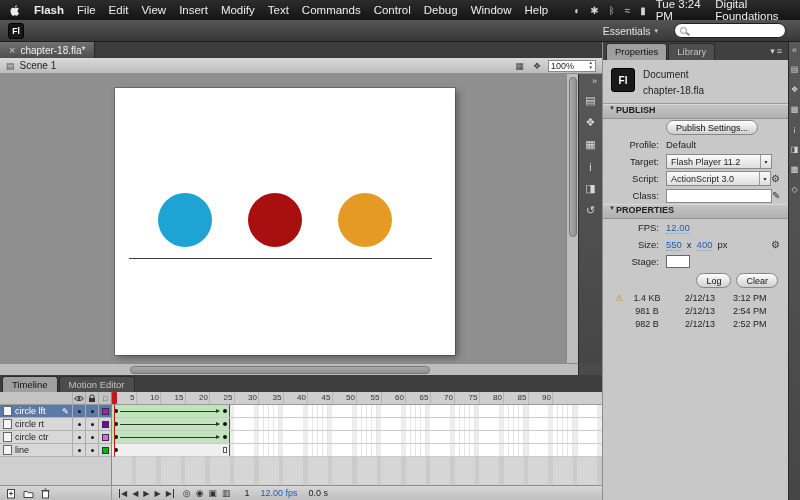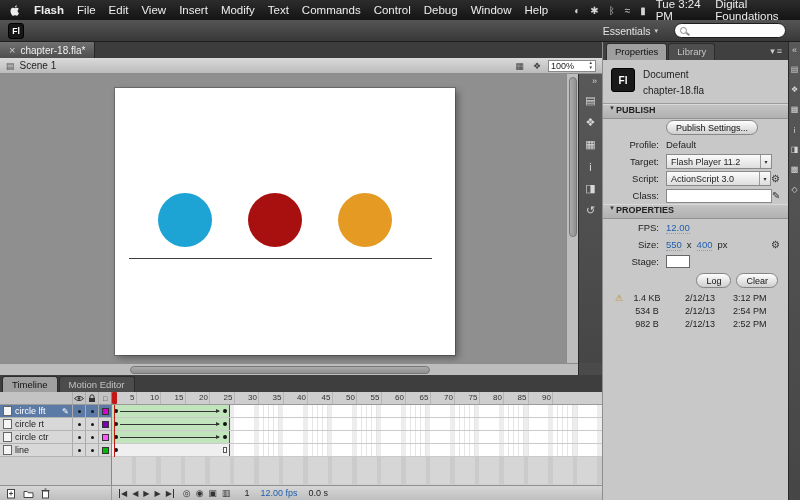--- a/index.html
+++ b/index.html
@@ -498,21 +498,21 @@
             <span class="pbtn">Clear</span>
           </div>
           <div class="hist-row">
             <span class="hwarn">⚠</span>
             <span class="hsize">1.4 KB</span>
             <span class="hdate">2/12/13</span>
             <span class="htime">3:12 PM</span>
           </div>
           <div class="hist-row">
             <span class="hwarn"></span>
-            <span class="hsize">534 B</span>
+            <span class="hsize">981 B</span>
             <span class="hdate">2/12/13</span>
             <span class="htime">2:54 PM</span>
           </div>
           <div class="hist-row">
             <span class="hwarn"></span>
             <span class="hsize">982 B</span>
             <span class="hdate">2/12/13</span>
             <span class="htime">2:52 PM</span>
           </div>
         </div>

